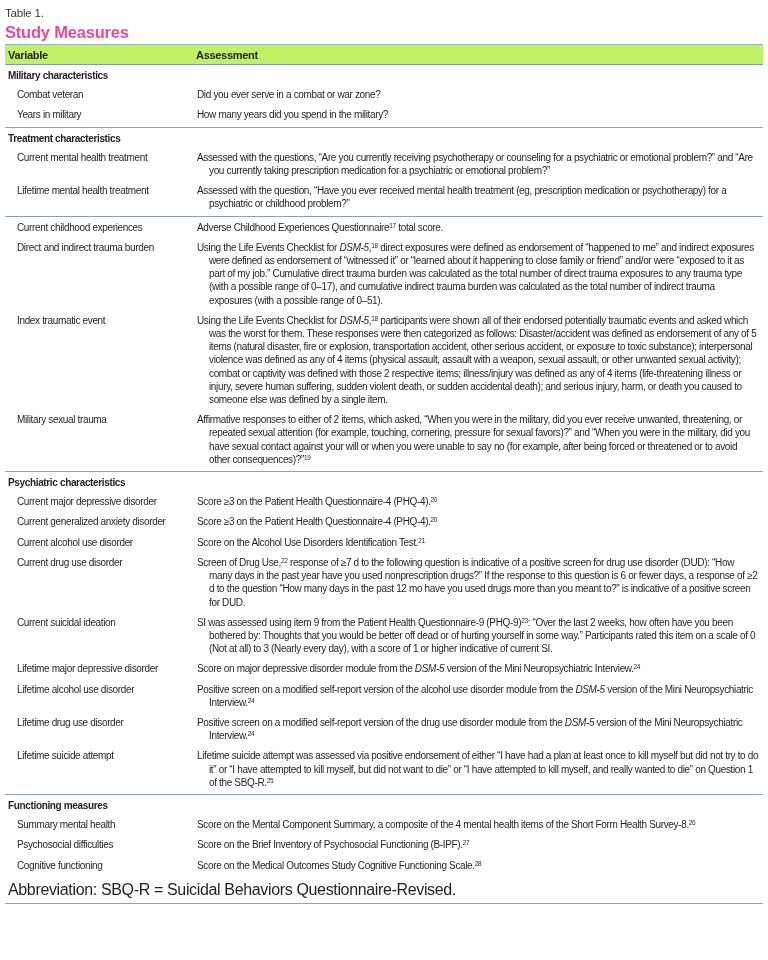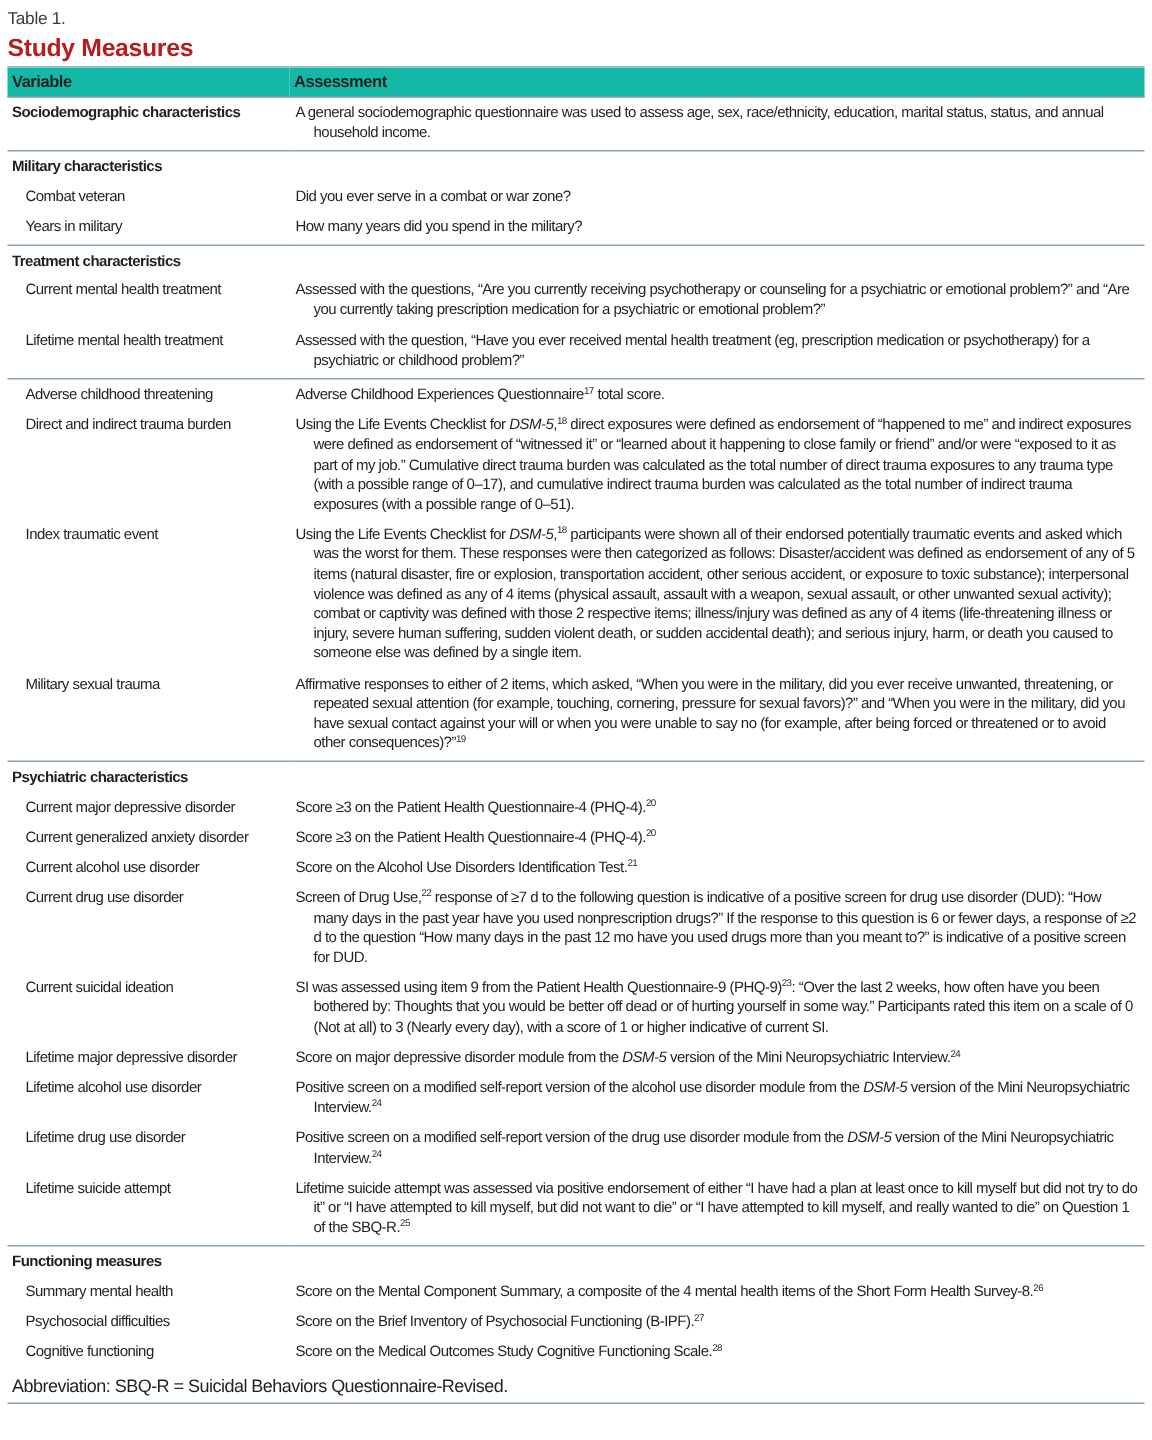--- a/index.html
+++ b/index.html
@@ -7,47 +7,47 @@
       width: 768px; height: 960px; overflow: hidden;
       font-family: "Liberation Sans Narrow", "Liberation Sans", sans-serif;
       color: #231f20;
     }
     .page { position: relative; width: 758px; padding: 6px 5px 0 5px; }
     .table-label {
       font-size: 11.5px; color: #3a3a3a; line-height: 14px; height: 16px;
       letter-spacing: -0.2px;
     }
     .table-title {
-      font-size: 16.5px; font-weight: bold; color: #b91c1c; line-height: 20px; height: 22px;
+      font-size: 16.5px; font-weight: bold; color: #ec4899; line-height: 20px; height: 22px;
       letter-spacing: -0.2px;
     }
     table { width: 758px; border-collapse: collapse; table-layout: fixed; }
     col.c1 { width: 188px; }
     col.c2 { width: 570px; }
     thead th {
-      background: #14b8a6; font-size: 11px; font-weight: bold; height: 19px; padding: 0 3px;
+      background: #bef264; font-size: 11px; font-weight: bold; height: 19px; padding: 0 3px;
       border-top: 1px solid #9bb3c4; border-bottom: 1px solid #7f99ab;
       letter-spacing: -0.3px;
     }
     thead th.var { text-align: left; }
     thead th.assess { text-align: left; }
     td {
       font-size: 10px; line-height: 13.2px; vertical-align: top;
       letter-spacing: -0.35px;
     }
     td.v { padding: 4px 3px 3px 12px; }
     td.v.sec { padding-left: 3px; font-weight: bold; }
     td.a { padding: 4px 4px 3px 4px; }
     td.a .txt { display: block; padding-left: 12px; text-indent: -12px; }
     tr.section-row td { padding-top: 4px; padding-bottom: 2px; font-weight: bold; }
     tr.group-end td { border-bottom: 1.5px solid #8aa2b3; padding-bottom: 5px; }
     sup { font-size: 6.5px; line-height: 0; vertical-align: 3.5px; }
     i { font-style: italic; }
     .abbrev {
-      font-size: 12px; padding: 6px 3px 4px 3px; border-bottom: 1.5px solid #8aa2b3;
+      font-size: 16px; padding: 6px 3px 4px 3px; border-bottom: 1.5px solid #8aa2b3;
       letter-spacing: -0.35px;
     }
   </style>
 </head>
 <body>
 
 <div class="page">
   <div class="table-label">Table 1.</div>
   <div class="table-title">Study Measures</div>
 
@@ -57,26 +57,20 @@
         <col class="c2">
       </colgroup>
     <thead>
       <tr>
         <th class="var">Variable</th>
         <th class="assess">Assessment</th>
       </tr>
     </thead>
     <tbody id="tbody">
 
-      <tr class="group-end">
-        <td class="v sec">Sociodemographic characteristics</td>
-        <td class="a">
-            <span class="txt">A general sociodemographic questionnaire was used to assess age, sex, race/ethnicity, education, marital status, status, and annual household income.</span>
-          </td>
-      </tr>
 
       <tr class="section-row">
         <td class="v sec" colspan="2">Military characteristics</td>
       </tr>
       <tr>
         <td class="v">Combat veteran</td>
         <td class="a">
             <span class="txt">Did you ever serve in a combat or war zone?</span>
           </td>
       </tr>
@@ -97,21 +91,21 @@
           </td>
       </tr>
       <tr class="group-end">
         <td class="v">Lifetime mental health treatment</td>
         <td class="a">
             <span class="txt">Assessed with the question, “Have you ever received mental health treatment (eg, prescription medication or psychotherapy) for a psychiatric or childhood problem?”</span>
           </td>
       </tr>
 
       <tr>
-        <td class="v">Adverse childhood threatening</td>
+        <td class="v">Current childhood experiences</td>
         <td class="a">
             <span class="txt"><span>Adverse Childhood Experiences Questionnaire</span><sup>17</sup><span> total score.</span></span>
           </td>
       </tr>
       <tr>
         <td class="v">Direct and indirect trauma burden</td>
         <td class="a">
             <span class="txt"><span>Using the Life Events Checklist for </span><i>DSM-5</i>,<sup>18</sup><span> direct exposures were defined as endorsement of “happened to me” and indirect exposures were defined as endorsement of “witnessed it” or “learned about it happening to close family or friend” and/or were “exposed to it as part of my job.” Cumulative direct trauma burden was calculated as the total number of direct trauma exposures to any trauma type (with a possible range of 0–17), and cumulative indirect trauma burden was calculated as the total number of indirect trauma exposures (with a possible range of 0–51).</span></span>
           </td>
       </tr>

